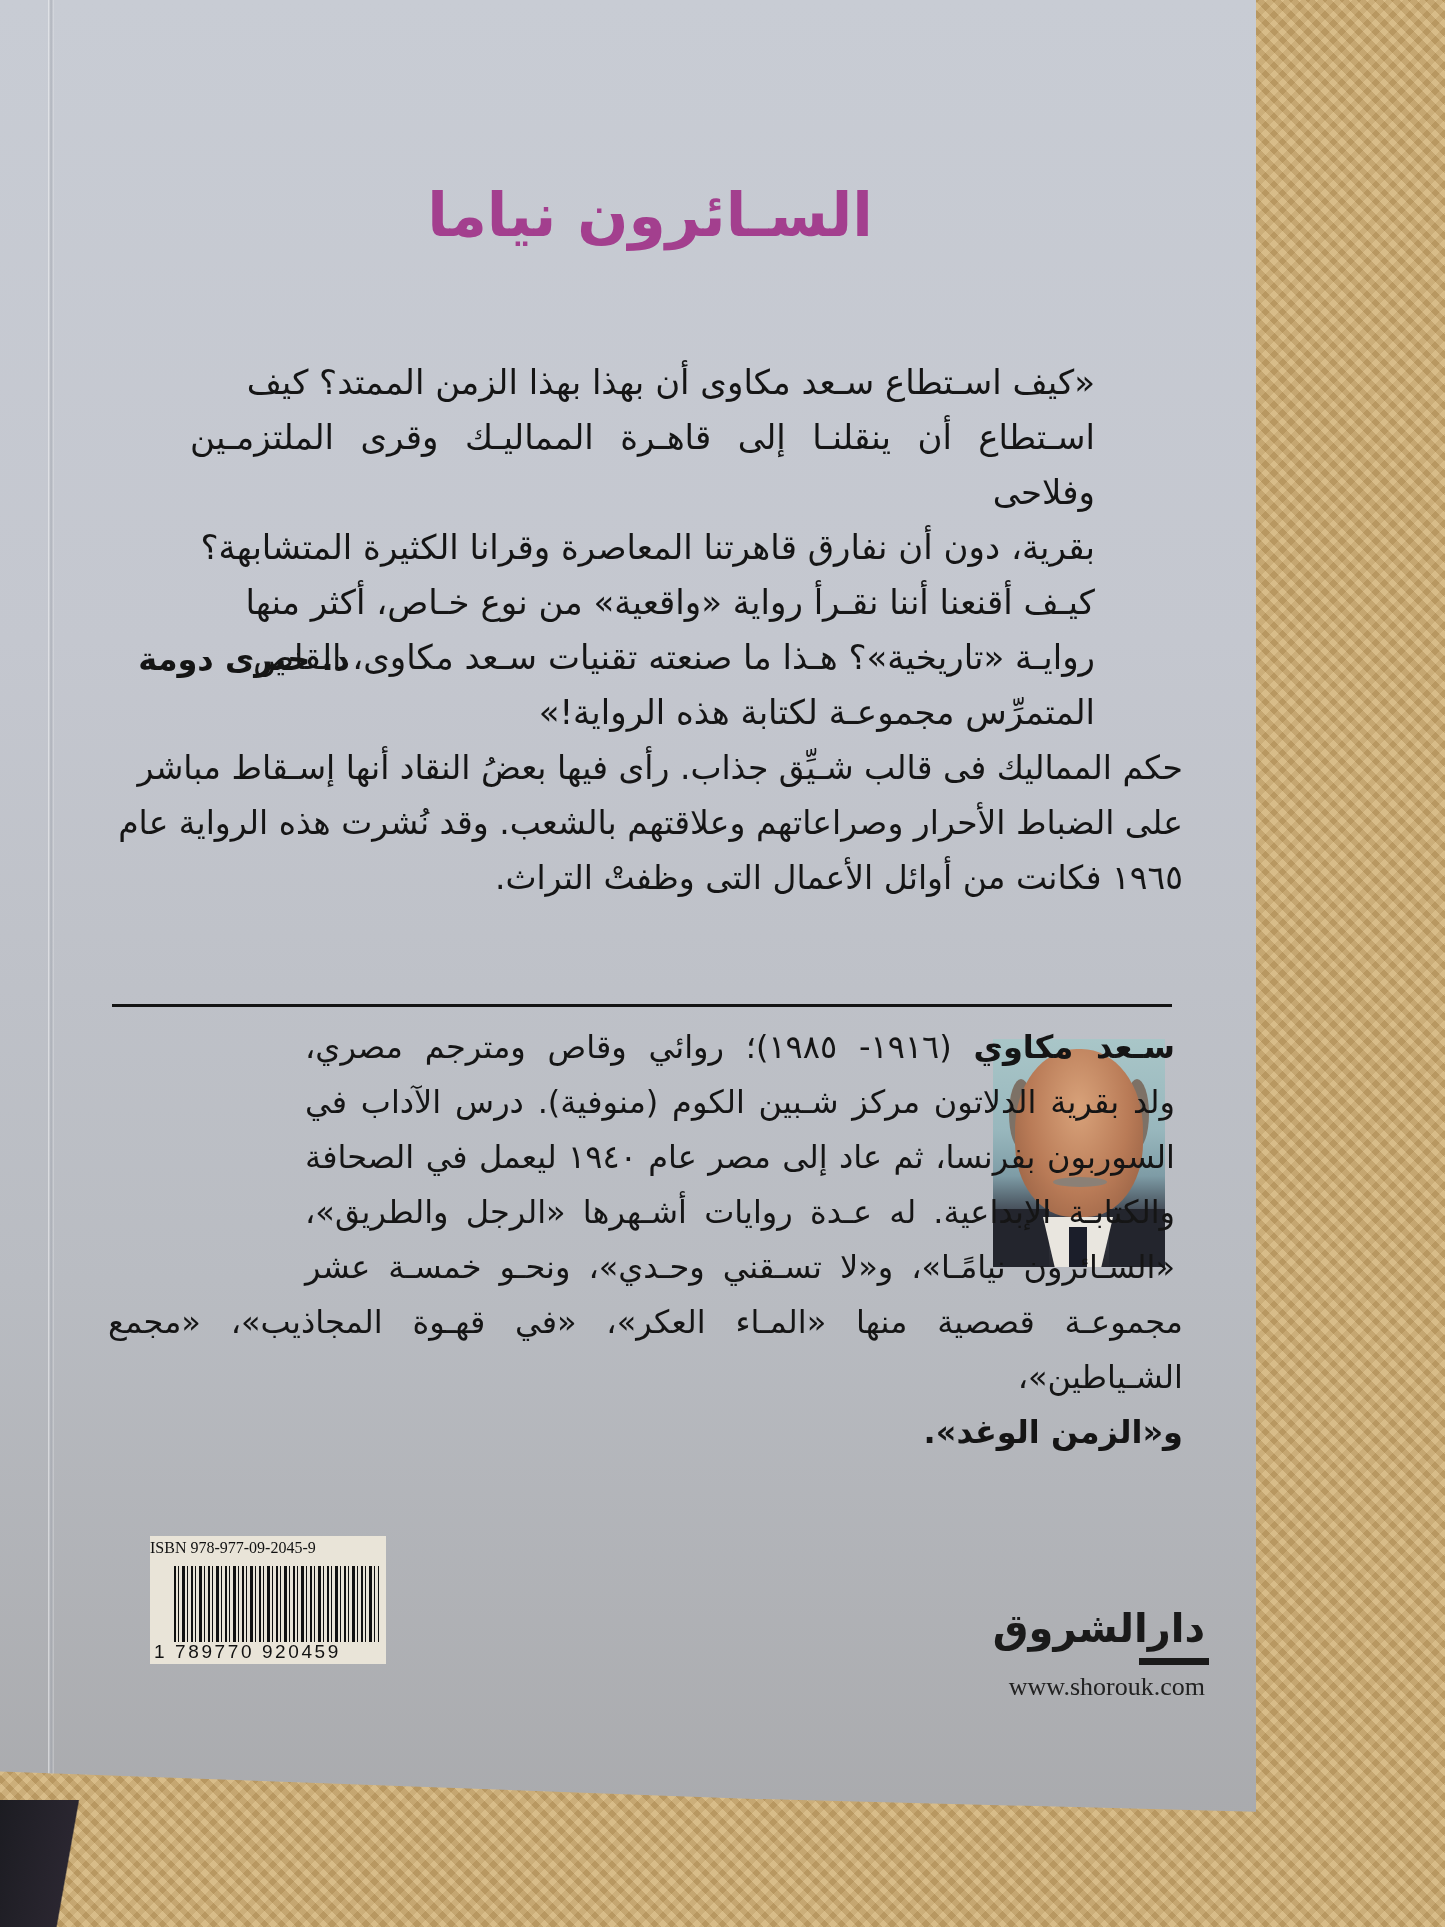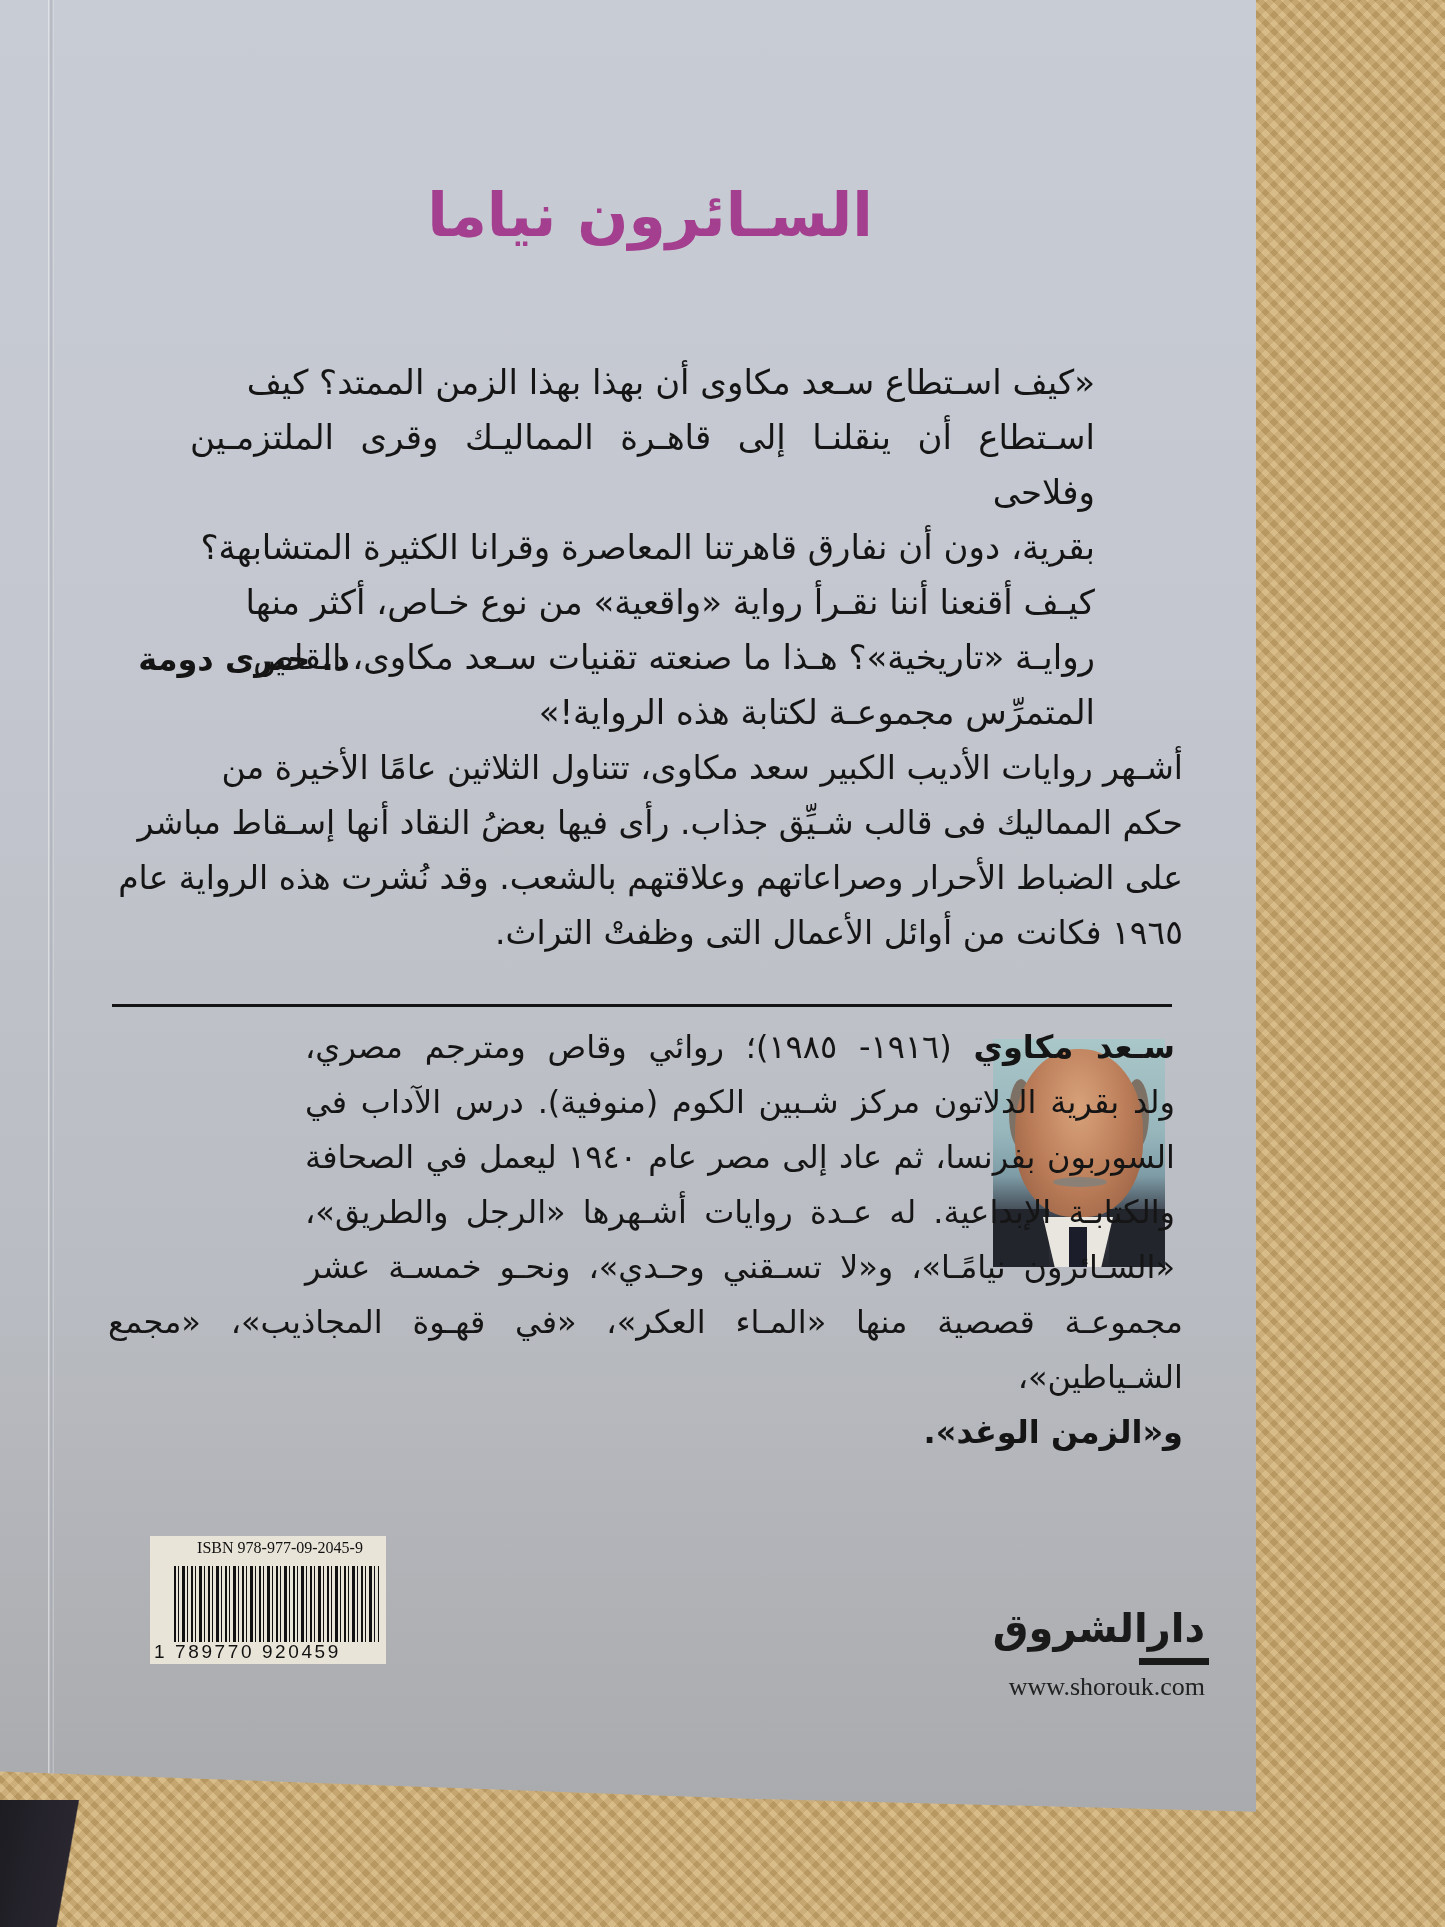--- a/index.html
+++ b/index.html
@@ -43,21 +43,21 @@
     background:radial-gradient(ellipse at 50% 35%,#d8a27a 0%,#b97b57 55%,#8e5a3f 100%);}
   .photo .hair-l{position:absolute;left:16px;top:40px;width:24px;height:70px;border-radius:50%;background:#7d7166;}
   .photo .hair-r{position:absolute;left:132px;top:40px;width:24px;height:70px;border-radius:50%;background:#7d7166;}
   .photo .mustache{position:absolute;left:60px;top:138px;width:54px;height:10px;border-radius:50%;background:#8b8076;}
   .photo .collar{position:absolute;left:50px;top:178px;width:70px;height:60px;background:#e9e6df;
     clip-path:polygon(0 0,100% 0,80% 100%,20% 100%);}
   .photo .tie{position:absolute;left:76px;top:188px;width:18px;height:40px;background:#1b1e2a;}
   .photo .suit-l{position:absolute;left:0;top:170px;width:56px;height:60px;background:#23252d;}
   .photo .suit-r{position:absolute;left:116px;top:170px;width:56px;height:60px;background:#23252d;}
   .barcode{position:absolute;left:150px;top:1536px;width:236px;height:128px;background:#e9e4d8;}
-  .barcode .isbn{position:absolute;left:12px;top:3px;width:100%;text-align:center;
+  .barcode .isbn{position:absolute;left:0;top:3px;width:100%;text-align:left;
     font-family:"Liberation Serif", serif;font-size:16px;color:#111;}
   .barcode .bars{position:absolute;left:24px;top:30px;width:205px;height:76px;
     background:repeating-linear-gradient(90deg,#111 0 2px,#e9e4d8 2px 4px,#111 4px 5px,#e9e4d8 5px 8px,#111 8px 11px,#e9e4d8 11px 13px,#111 13px 14px,#e9e4d8 14px 17px);}
   .barcode .digits{position:absolute;left:4px;top:105px;width:228px;
     font-family:"Liberation Sans", sans-serif;font-size:19px;color:#111;letter-spacing:2.6px;white-space:pre;}
   .publisher{position:absolute;left:955px;top:1605px;width:250px;text-align:right;}
   .publisher .name{font-size:40px;font-weight:bold;color:#1a1a1a;display:inline-block;}
   .publisher .swash{display:inline-block;width:70px;height:7px;background:#1a1a1a;vertical-align:middle;margin-right:-4px;}
   .publisher .url{font-family:"Liberation Serif", serif;font-size:26px;color:#222;margin-top:2px;text-align:right;}
 </style>
@@ -75,21 +75,20 @@
     <p>«كيف اسـتطاع سـعد مكاوى أن بهذا بهذا الزمن الممتد؟ كيف</p>
     <p>اسـتطاع أن ينقلنـا إلى قاهـرة المماليـك وقرى الملتزمـين وفلاحى</p>
     <p>بقرية، دون أن نفارق قاهرتنا المعاصرة وقرانا الكثيرة المتشابهة؟</p>
     <p>كيـف أقنعنا أننا نقـرأ رواية «واقعية» من نوع خـاص، أكثر منها</p>
     <p>روايـة «تاريخية»؟ هـذا ما صنعته تقنيات سـعد مكاوى، القاص</p>
     <p>المتمرِّس مجموعـة لكتابة هذه الرواية!»</p>
   </div>
   <div class="sig rtl">د. خيرى دومة</div>
 
   <div class="para rtl">
-    <p>أشـهر روايات الأديب الكبير سعد مكاوى،  تتناول الثلاثين عامًا الأخيرة من</p>
     <p>حكم المماليك فى قالب شـيِّق جذاب. رأى فيها بعضُ النقاد أنها إسـقاط مباشر</p>
     <p>على الضباط الأحرار وصراعاتهم وعلاقتهم بالشعب. وقد نُشرت هذه الرواية عام</p>
     <p>١٩٦٥ فكانت من أوائل الأعمال التى وظفتْ التراث.</p>
   </div>
 
   <div class="rule"></div>
 
   <div class="photo">
     <div class="hair-l"></div>
     <div class="hair-r"></div>

